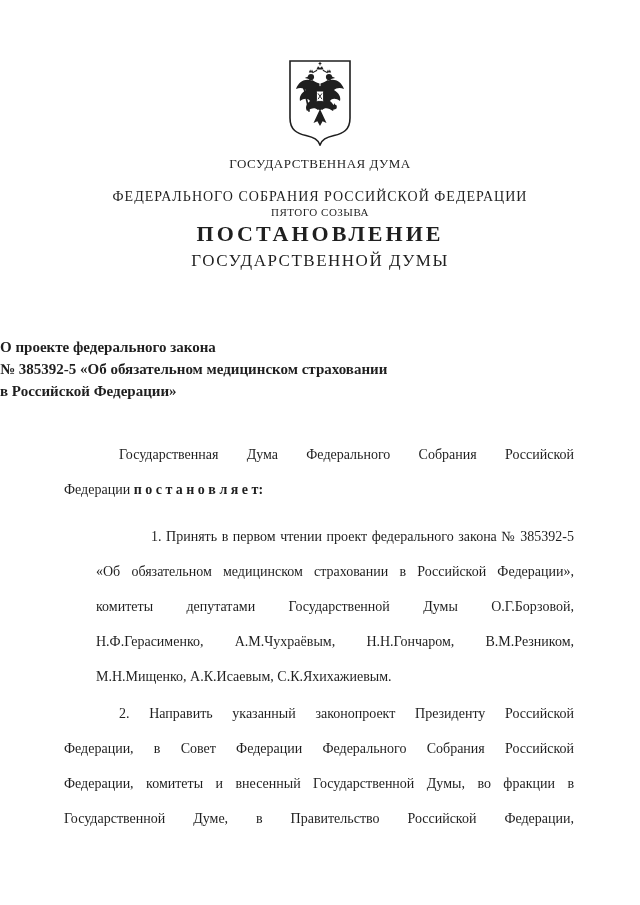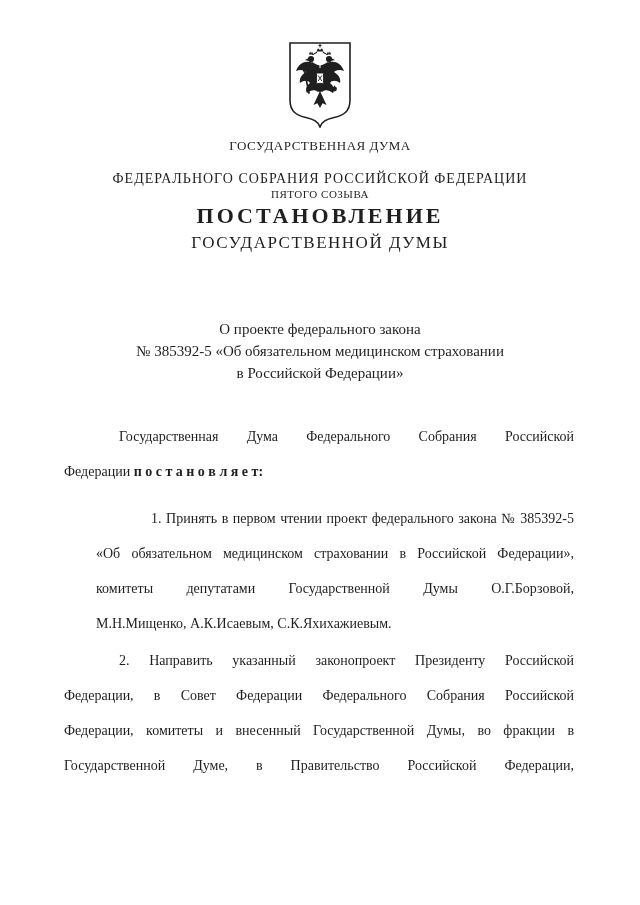--- a/index.html
+++ b/index.html
@@ -5,36 +5,36 @@
   * { margin: 0; padding: 0; box-sizing: border-box; }
   html, body { background: #ffffff; }
   .page {
     position: relative;
     width: 640px;
     height: 905px;
     margin: 0 auto;
     background: #ffffff;
     color: #1f1f1f;
     font-family: "Liberation Serif", "DejaVu Serif", serif;
-    padding-top: 42px;
+    padding-top: 60px;
     overflow: hidden;
   }
   .emblem-wrap { width: 62px; height: 86px; margin: 0 auto; }
   .emblem-wrap svg { display: block; width: 62px; height: 86px; }
 
   .header { margin-top: 10px; text-align: center; }
   .header-l1 { font-size: 13px; line-height: 16px; letter-spacing: 0.5px; }
   .header-l2 { font-size: 14px; line-height: 17px; letter-spacing: 1px; margin-top: 16px; }
   .header-l3 { font-size: 11px; line-height: 15px; letter-spacing: 0.5px; }
 
   .doc-title { text-align: center; }
   .doc-title-l1 { font-size: 22px; font-weight: bold; letter-spacing: 3px; line-height: 28px; }
   .doc-title-l2 { font-size: 17px; letter-spacing: 1.5px; line-height: 26px; }
 
-  .subject { margin-top: 62px; text-align: center; font-weight: normal; font-size: 15px; line-height: 22px; }
+  .subject { margin-top: 62px; text-align: left; font-weight: bold; font-size: 15px; line-height: 22px; }
 
   .body-text { margin: 35px 66px 0 64px; font-size: 14px; line-height: 35px; }
   .bline { text-align: justify; text-align-last: justify; }
   .bline.last { text-align: left; text-align-last: auto; }
   .indent { text-indent: 55px; }
   .p2 { margin-top: 12px; margin-left: 32px; }
   .p3 { margin-top: 2px; }
   .bold-spaced { font-weight: bold; }
 </style>
 </head>
@@ -107,20 +107,21 @@
 
     <div class="paragraph p1">
       <div class="bline indent">Государственная Дума Федерального Собрания Российской</div>
       <div class="bline last"><span>Федерации </span><span class="bold-spaced">п о с т а н о в л я е т:</span></div>
     </div>
 
     <div class="paragraph p2">
       <div class="bline indent">1. Принять в первом чтении проект федерального закона № 385392-5</div>
       <div class="bline">«Об обязательном медицинском страховании в Российской Федерации»,</div>
       <div class="bline">комитеты депутатами Государственной Думы О.Г.Борзовой,</div>
+      <div class="bline">Н.Ф.Герасименко, А.М.Чухраёвым, Н.Н.Гончаром, В.М.Резником,</div>
       <div class="bline last">М.Н.Мищенко, А.К.Исаевым, С.К.Яхихажиевым.</div>
     </div>
 
     <div class="paragraph p3">
       <div class="bline indent">2. Направить указанный законопроект Президенту Российской</div>
       <div class="bline">Федерации, в Совет Федерации Федерального Собрания Российской</div>
       <div class="bline">Федерации, комитеты и внесенный Государственной Думы, во фракции в</div>
       <div class="bline">Государственной Думе, в Правительство Российской Федерации,</div>
     </div>
 

